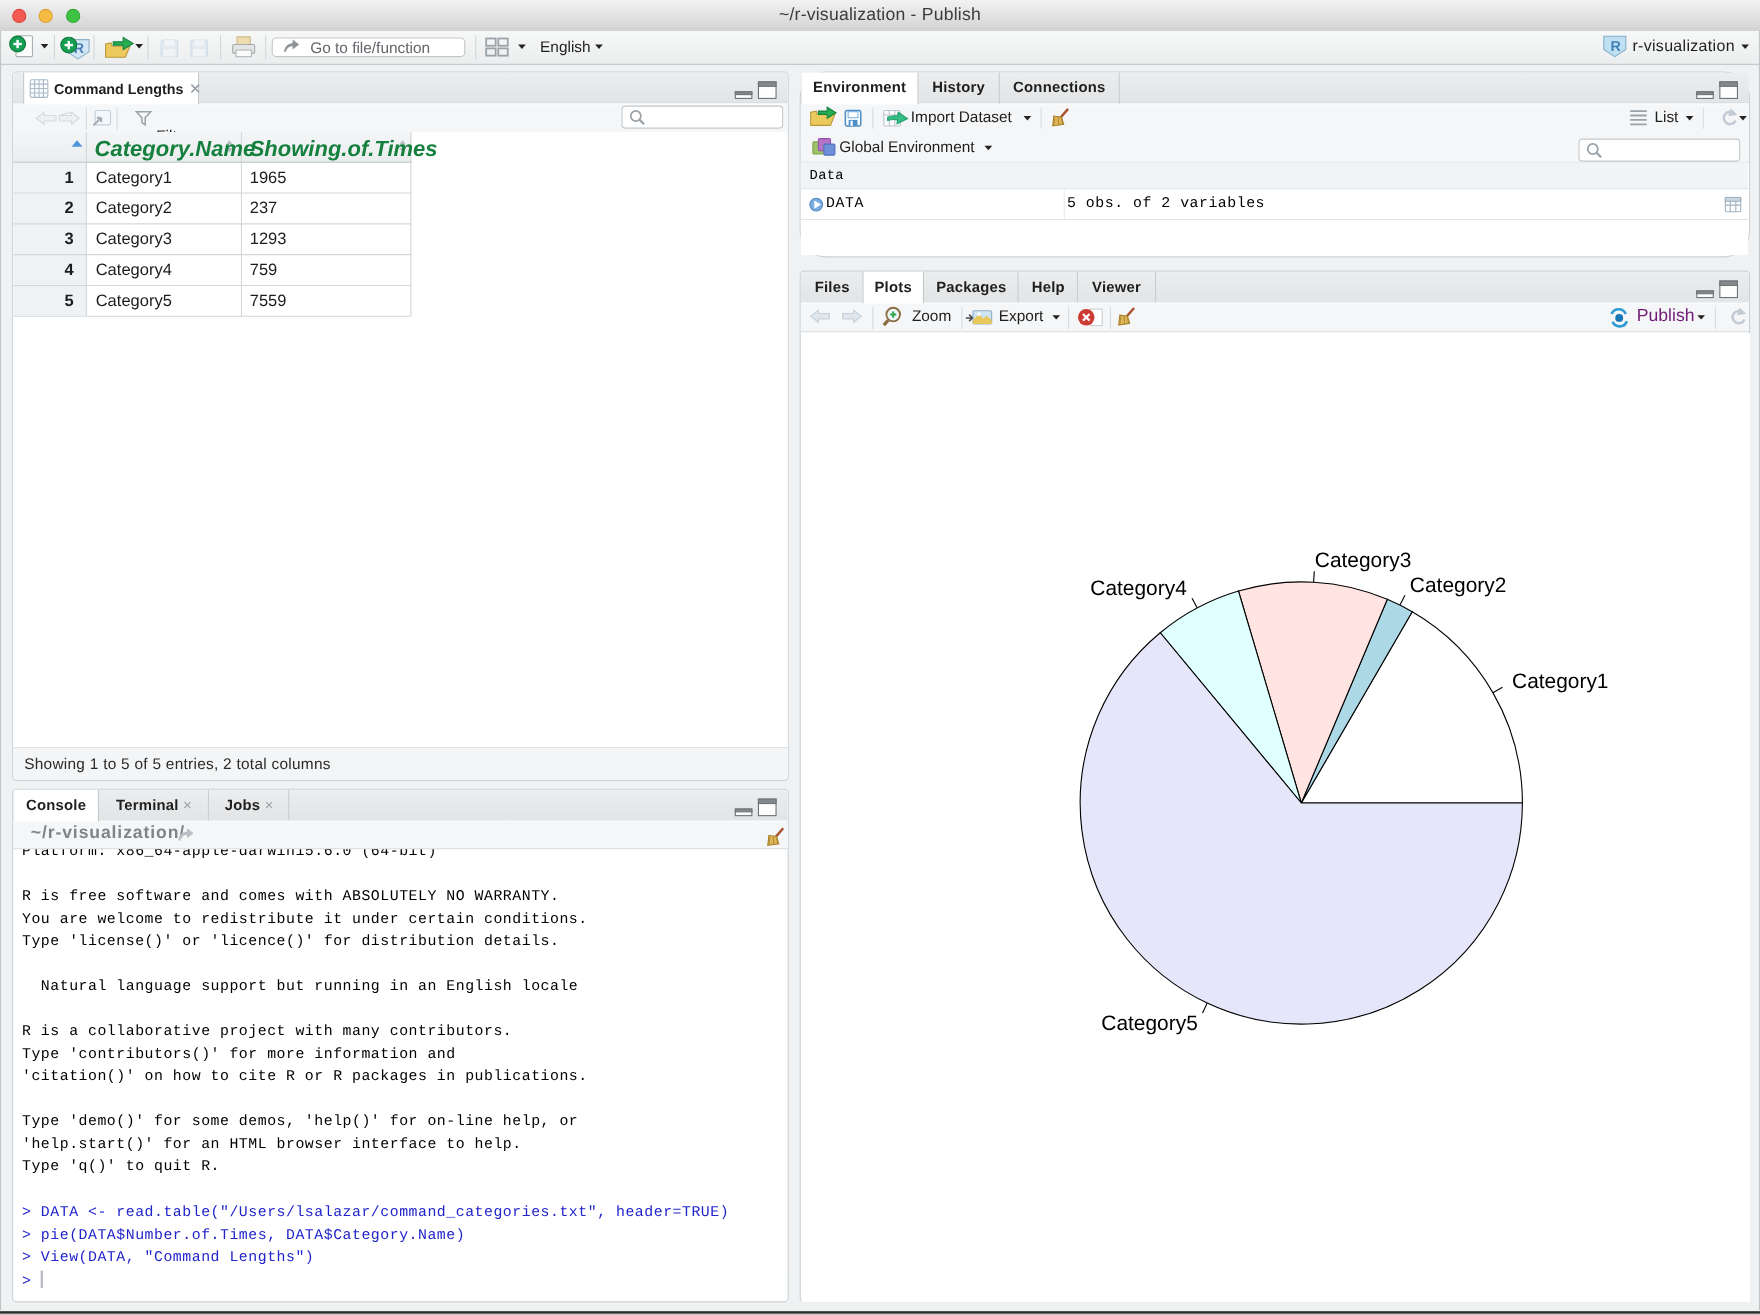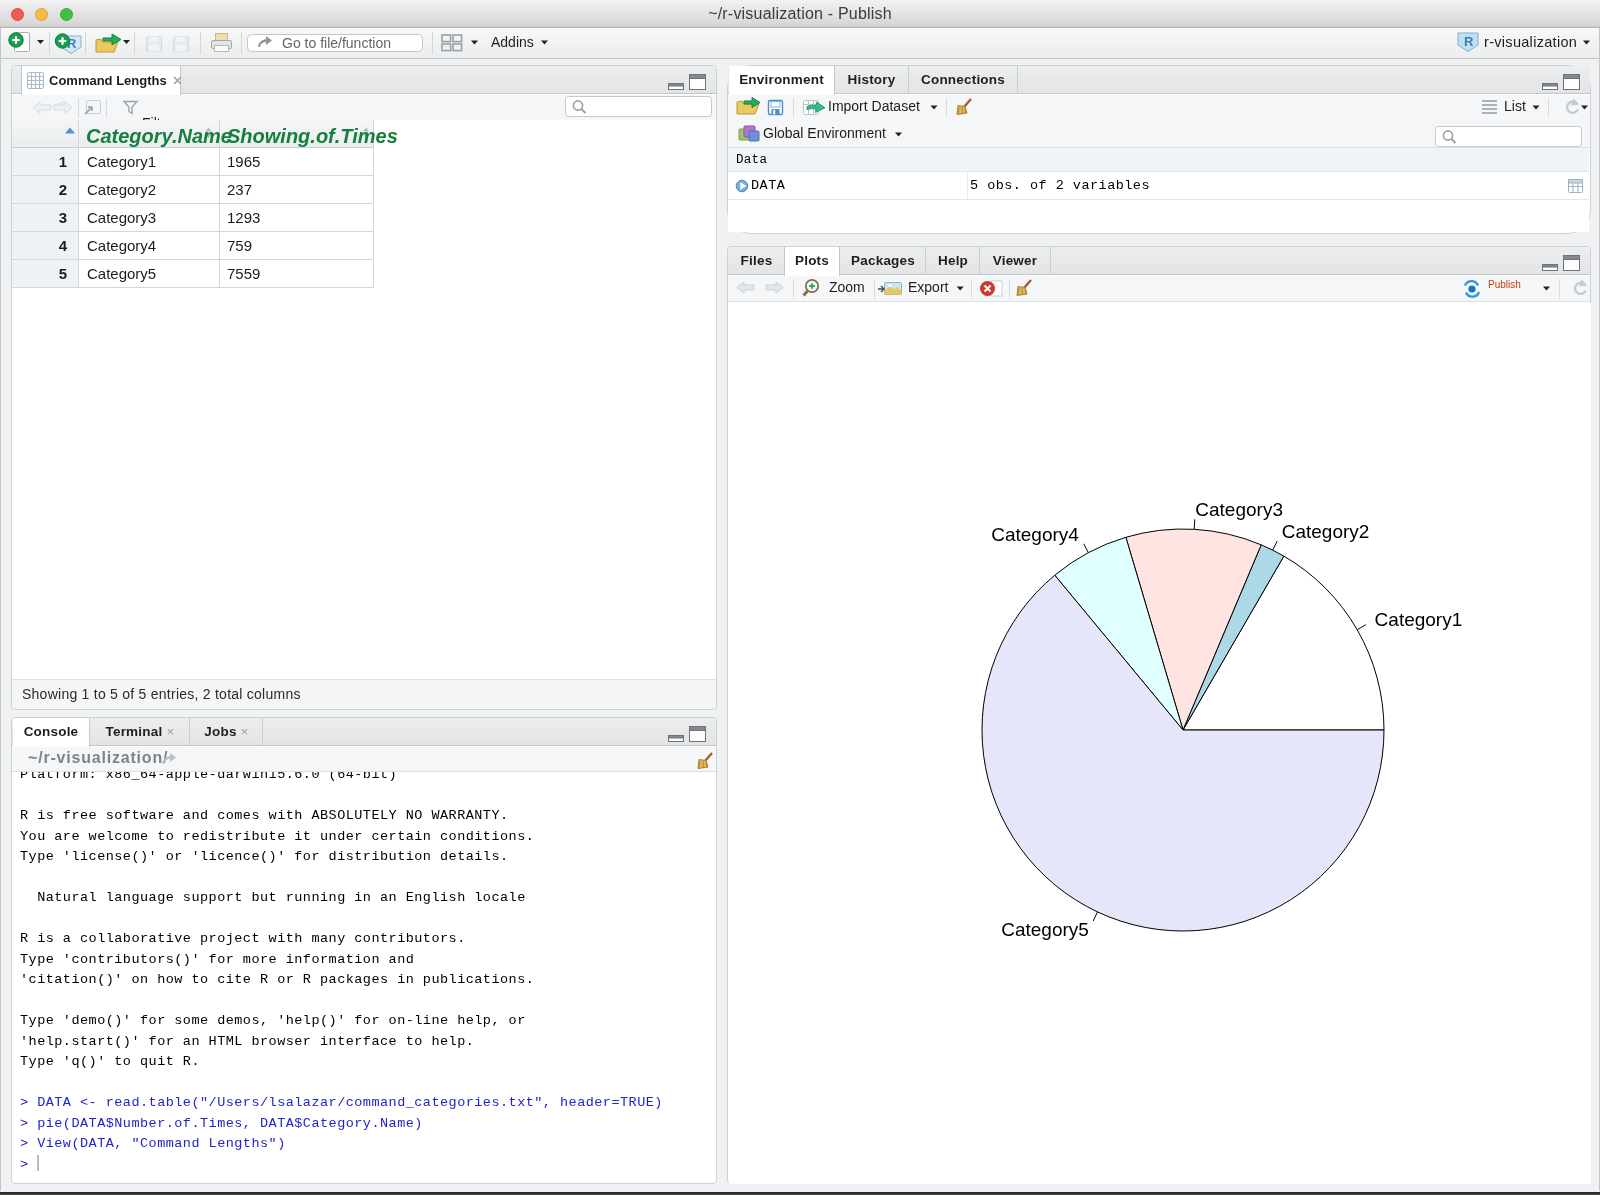--- a/index.html
+++ b/index.html
@@ -88,21 +88,21 @@
     <rect x="453" y="16" width="8.6" height="6.6"></rect>
   </g>
   <polygon points="471,12.5 478,12.5 474.5,16.5" fill="#222"></polygon>
   <polygon points="541,12.5 548,12.5 544.5,16.5" fill="#222"></polygon>
 
   <path d="M1458,5 L1478,5 L1478,17 L1468,23.5 L1458,17 Z" fill="#bfe0f2" stroke="#85aec9"></path>
   <text x="1464" y="18" font-size="13" font-weight="bold" fill="#3e7fb3">R</text>
   <polygon points="1583,12.5 1590,12.5 1586.5,16.5" fill="#222"></polygon>
 </svg>
 <div style="position:absolute; left:282px; top:7px; font-size:14px; color:#60656a;">Go to file/function</div>
-<div style="position:absolute; left:491px; top:6px; font-size:14px; color:#1e1e1e;">Addins</div>
+<div style="position:absolute; left:491px; top:6px; font-size:14px; color:#1e1e1e;">English</div>
 <div style="position:absolute; left:1484px; top:6px; font-size:14.5px; letter-spacing:0.3px; color:#1e1e1e;">r-visualization</div>
 </div>
 
 <div class="panel" id="pLeftTop" style="left:11px; top:65px; width:706px; height:645px;">
   <div class="tabbar">
     <div class="tab active" style="left:9px; width:160px;"></div>
     <svg width="706" height="29" style="left:0;top:0;">
       <g fill="none" stroke="#a9bac9" stroke-width="1">
         <rect x="15.5" y="6.5" width="16" height="16" rx="1.5" fill="#fbfcfd"></rect>
         <line x1="15.5" y1="10.5" x2="31.5" y2="10.5"></line>
@@ -366,21 +366,21 @@
         <path d="M751,16 A7,7 0 0 1 738,16.5"></path>
       </g>
       <circle cx="744" cy="13" r="3.6" fill="#1577b5"></circle>
       <polygon points="815,10.5 822,10.5 818.5,14.5" fill="#222"></polygon>
       <line x1="831.5" y1="3" x2="831.5" y2="23" stroke="#d8dcdf"></line>
       <path d="M856.5,8.2 A5.6,5.6 0 1 0 857.8,14.5" fill="none" stroke="#c3cbd4" stroke-width="2.4"></path>
       <polygon points="853.5,3.5 859.5,9.5 851,10.5" fill="#c3cbd4"></polygon>
     </svg>
     <div style="position:absolute; left:101px; top:3px; font-size:14px; color:#1e1e1e;">Zoom</div>
     <div style="position:absolute; left:180px; top:3px; font-size:14px; color:#1e1e1e;">Export</div>
-    <div style="position:absolute; left:760px; top:3px; font-size:10px; color:#c2410c;">Publish</div>
+    <div style="position:absolute; left:760px; top:3px; font-size:16px; color:#701a75;">Publish</div>
   </div>
   <div id="plotarea" style="position:absolute; left:1px; top:56px; width:862px; height:881px; background:#fff;">
     <svg width="862" height="881" style="left:0;top:0;" font-family="Liberation Sans, sans-serif">
       <g stroke="#000" stroke-width="1">
         <path d="M454.0,427.0 L655.00,427.00 A201.0,201.0 0 0 0 554.85,253.13 Z" fill="#FFFFFF"></path>
         <path d="M454.0,427.0 L554.85,253.13 A201.0,201.0 0 0 0 532.20,241.83 Z" fill="#ADD8E6"></path>
         <path d="M454.0,427.0 L532.20,241.83 A201.0,201.0 0 0 0 396.88,234.29 Z" fill="#FFE4E1"></path>
         <path d="M454.0,427.0 L396.88,234.29 A201.0,201.0 0 0 0 325.77,272.22 Z" fill="#E0FFFF"></path>
         <path d="M454.0,427.0 L325.77,272.22 A201.0,201.0 0 1 0 655.00,427.00 Z" fill="#E6E6FA"></path>
         <line x1="628.2" y1="326.7" x2="636.9" y2="321.7"></line>

